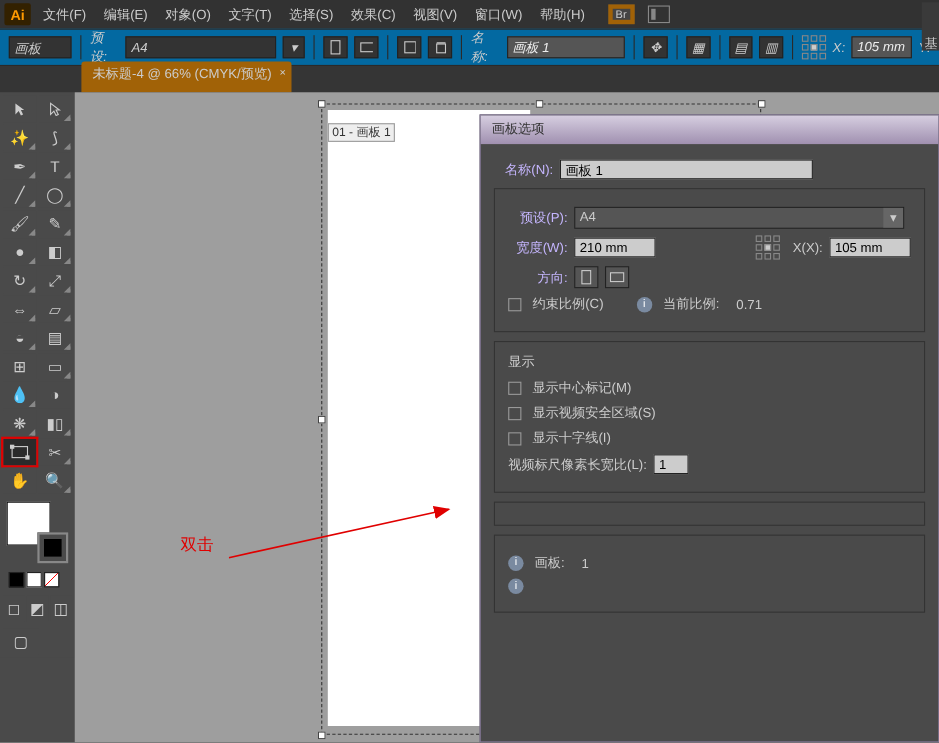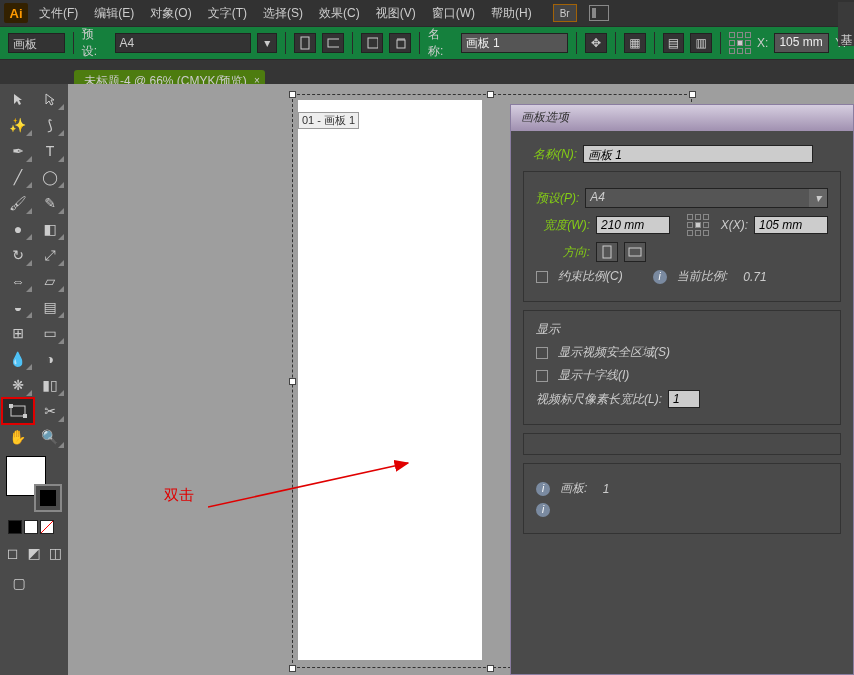--- a/index.html
+++ b/index.html
@@ -2,39 +2,39 @@
 <html><head>
 <meta charset="utf-8">
 <style>
 * { margin:0; padding:0; box-sizing:border-box; font-family:"Microsoft YaHei",SimSun,Arial,sans-serif; }
 body { width:854px; height:675px; background:#4a4a4a; overflow:hidden; position:relative; font-size:12px; color:#ccc; }
 
 
 .menubar { height:26px; background:#323232; display:flex; align-items:center; padding-left:4px; gap:6px; color:#ccc; }
 .ai-logo { width:24px; height:20px; background:#332100; color:#ff9a00; font-weight:bold; font-size:13px; display:flex; align-items:center; justify-content:center; border-radius:2px; }
 .menu-item { padding:2px 5px; cursor:default; }
-.br-box { width:24px; height:18px; background:#444; border:1px solid #a16207; color:#ccc; font-size:10px; display:flex; align-items:center; justify-content:center; margin-left:10px; }
+.br-box { width:24px; height:18px; background:#444; border:4px solid #a16207; color:#ccc; font-size:10px; display:flex; align-items:center; justify-content:center; margin-left:10px; }
 .layout-icon { width:20px; height:16px; border:1px solid #888; margin-left:6px; position:relative; }
 .layout-icon::before { content:""; position:absolute; left:2px; top:2px; width:4px; height:10px; background:#888; }
 
 
-.optbar { height:34px; background:#15803d; border-top:1px solid #2a2a2a; border-bottom:1px solid #2a2a2a; display:flex; align-items:center; padding:0 8px; gap:6px; color:#ccc; }
+.optbar { height:34px; background:#0369a1; border-top:1px solid #2a2a2a; border-bottom:1px solid #2a2a2a; display:flex; align-items:center; padding:0 8px; gap:6px; color:#ccc;font-style:italic; }
 .opt-label { font-size:12px; }
 .opt-box { background:#333; border:1px solid #222; color:#ccc; height:20px; padding:2px 4px; }
 .opt-box.w140 { width:140px; }
 .opt-box.w20 { width:20px; text-align:center; }
 .opt-box.mini { width:22px; height:20px; display:flex; align-items:center; justify-content:center; }
 .opt-field { background:#555; border:1px solid #222; color:#eee; height:20px; padding:1px 4px; }
 .opt-field.w110 { width:110px; }
 .opt-field.w56 { width:56px; }
 .divider { width:0; height:22px; border-left:1px solid #2a2a2a; margin:0 2px; }
 
 
 .doctab-row { height:24px; background:#353535; display:flex; align-items:flex-end; padding-left:74px; }
-.doctab { background:#4d7c0f; height:14px; padding:3px 18px 0 10px; font-size:12px; color:#ccc; position:relative; border-top-left-radius:3px; border-top-right-radius:3px; }
+.doctab { background:#a16207; height:28px; padding:3px 18px 0 10px; font-size:12px; color:#ccc; position:relative; border-top-left-radius:3px; border-top-right-radius:3px; }
 .doctab .close { position:absolute; right:5px; top:5px; font-size:10px; }
 
 
 .toolbox { position:absolute; left:0; top:84px; width:68px; background:#4a4a4a; padding:2px; }
 .trow { display:flex; }
 .tcell { width:32px; height:24px; margin:1px; background:#4a4a4a; display:flex; align-items:center; justify-content:center; color:#ccc; position:relative; font-size:14px; }
 .tcell.sel { background:#2b2b2b; outline:2px solid #e00000; }
 .tcell.corner::after { content:""; position:absolute; right:1px; bottom:1px; border:3px solid transparent; border-right-color:#888; border-bottom-color:#888; }
 .swatch-area { width:56px; height:56px; position:relative; margin:6px 4px; }
 .swatch-big { position:absolute; width:40px; height:40px; background:#fff; border:1px solid #000; left:0; top:0; }
@@ -48,25 +48,25 @@
 .canvas-area { position:absolute; left:68px; top:84px; right:0; bottom:0; background:#666; }
 .canvas-bg { position:absolute; left:0; top:0; right:0; bottom:0; background:#9e9e9e; }
 .artboard { position:absolute; left:230px; top:16px; width:184px; height:560px; background:#fff; }
 .dashed { position:absolute; border:1px dashed #333; }
 .artlabel { position:absolute; left:230px; top:28px; background:#eee; border:1px solid #999; padding:0 3px; font-size:11px; color:#333; }
 .handle { position:absolute; width:7px; height:7px; background:#fff; border:1px solid #444; }
 .annot { position:absolute; left:96px; top:402px; color:#e00000; font-size:15px; }
 .arrow-svg { position:absolute; left:140px; top:375px; }
 
 
-.dialog { position:absolute; right:0; top:104px; width:344px; height:571px; background:#4a4a4a; border:1px solid #8a7da0;font-style:italic; }
+.dialog { position:absolute; right:0; top:104px; width:418px; height:571px; background:#4a4a4a; border:1px solid #8a7da0; }
 .dlg-title { background:linear-gradient(#d6cee0,#a090b0); height:26px; padding:4px 10px; color:#333; font-size:12px; }
 .dlg-body { padding:8px 12px; }
 .dlg-row { display:flex; align-items:center; margin:6px 0; gap:6px; }
-.dlg-label { width:54px; text-align:right; color:#84cc16; }
+.dlg-label { width:54px; text-align:right; color:#c4b5fd; }
 .dlg-field { background:#ccc; border:1px solid #222; color:#000; height:18px; padding:1px 4px; }
 .dlg-field.w230 { width:230px; }
 .dlg-field.w74 { width:74px; }
 .dlg-field.w32 { width:32px; }
 .dlg-select { background:#555; border:1px solid #222; color:#ccc; height:20px; width:300px; padding:1px 4px; position:relative; }
 .dlg-select .ar { position:absolute; right:0; top:0; width:18px; height:18px; background:#666; display:flex; align-items:center; justify-content:center; }
 .panel { border:1px solid #333; margin:8px 0; padding:10px 12px; }
 .chk { width:12px; height:12px; border:1px solid #999; display:inline-block; vertical-align:middle; margin-right:4px; position:relative; }
 .chk.on::after { content:"✓"; position:absolute; font-size:11px; left:0; top:-2px; color:#ccc; }
 .orient-btn { width:22px; height:20px; border:1px solid #222; background:#555; display:flex; align-items:center; justify-content:center; }
@@ -322,20 +322,24 @@
         <span class="info-i">i</span>
         <span>当前比例:</span>&nbsp;
         <span>0.71</span>
       </div>
     </div>
 
     <div class="panel">
       <div style="margin-bottom:6px">显示</div>
       <div class="dlg-row">
           <span class="chk"></span>
+          <span>显示中心标记(M)</span>
+        </div>
+      <div class="dlg-row">
+          <span class="chk"></span>
           <span>显示视频安全区域(S)</span>
         </div>
       <div class="dlg-row">
           <span class="chk"></span>
           <span>显示十字线(I)</span>
         </div>
       <div class="dlg-row">
         <span>视频标尺像素长宽比(L):</span>
         <div class="dlg-field w32">1</div>
       </div>

